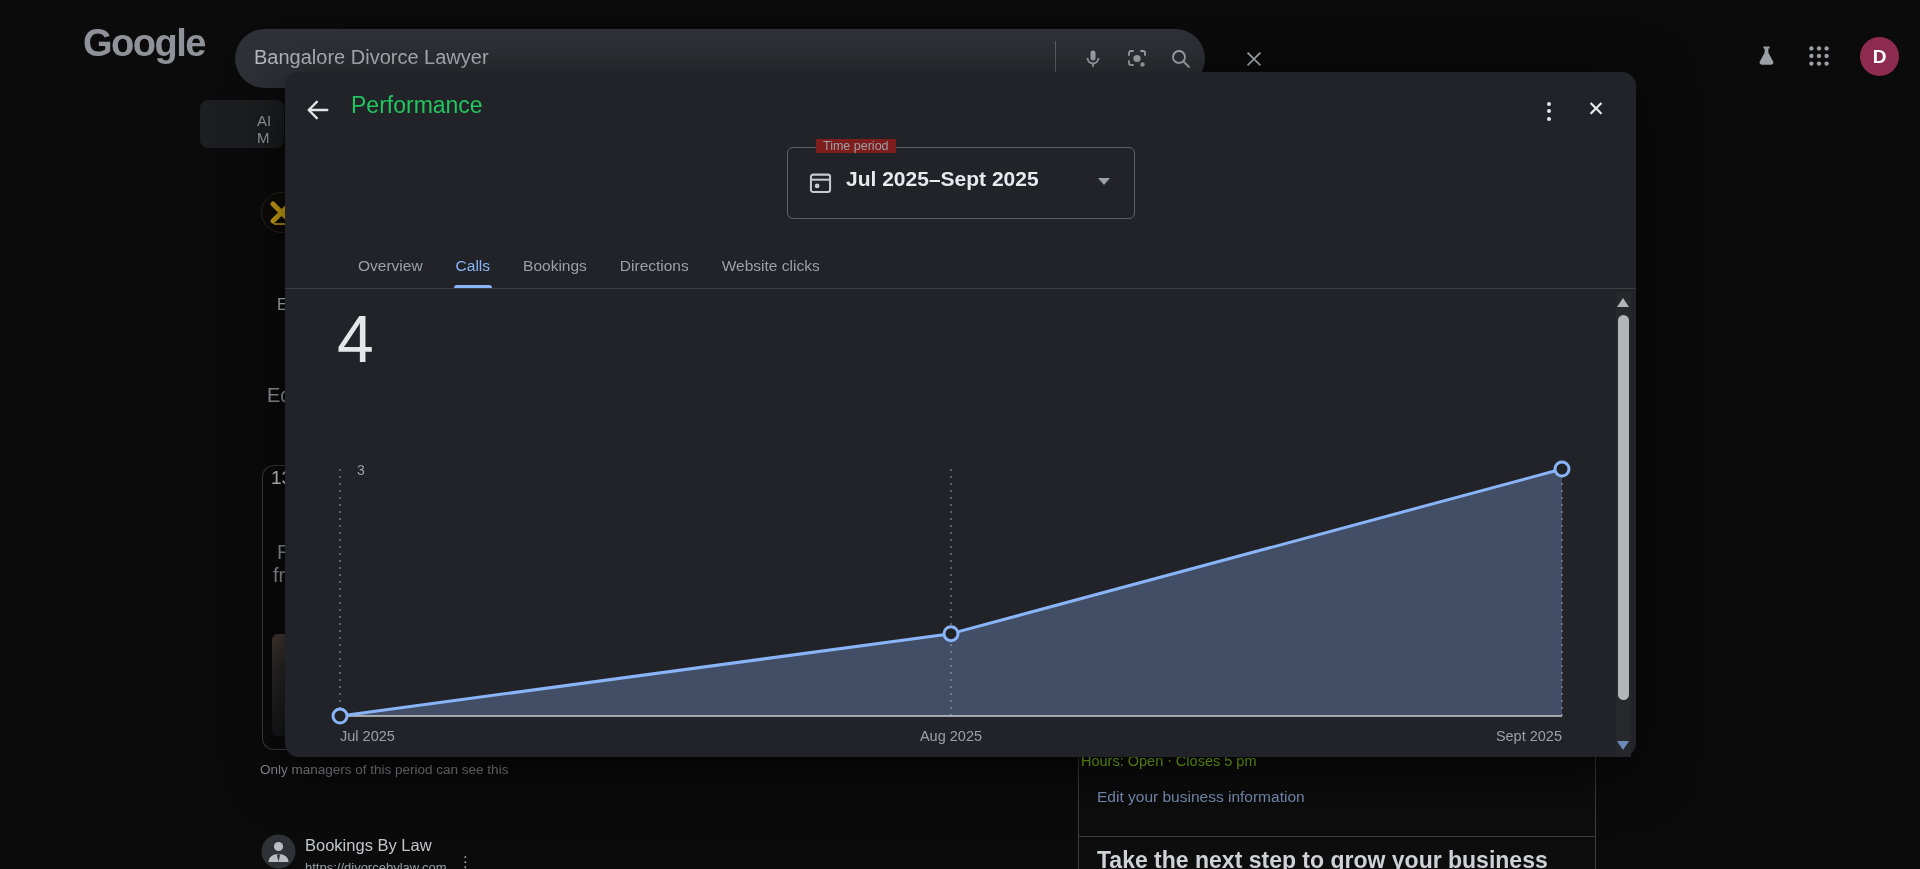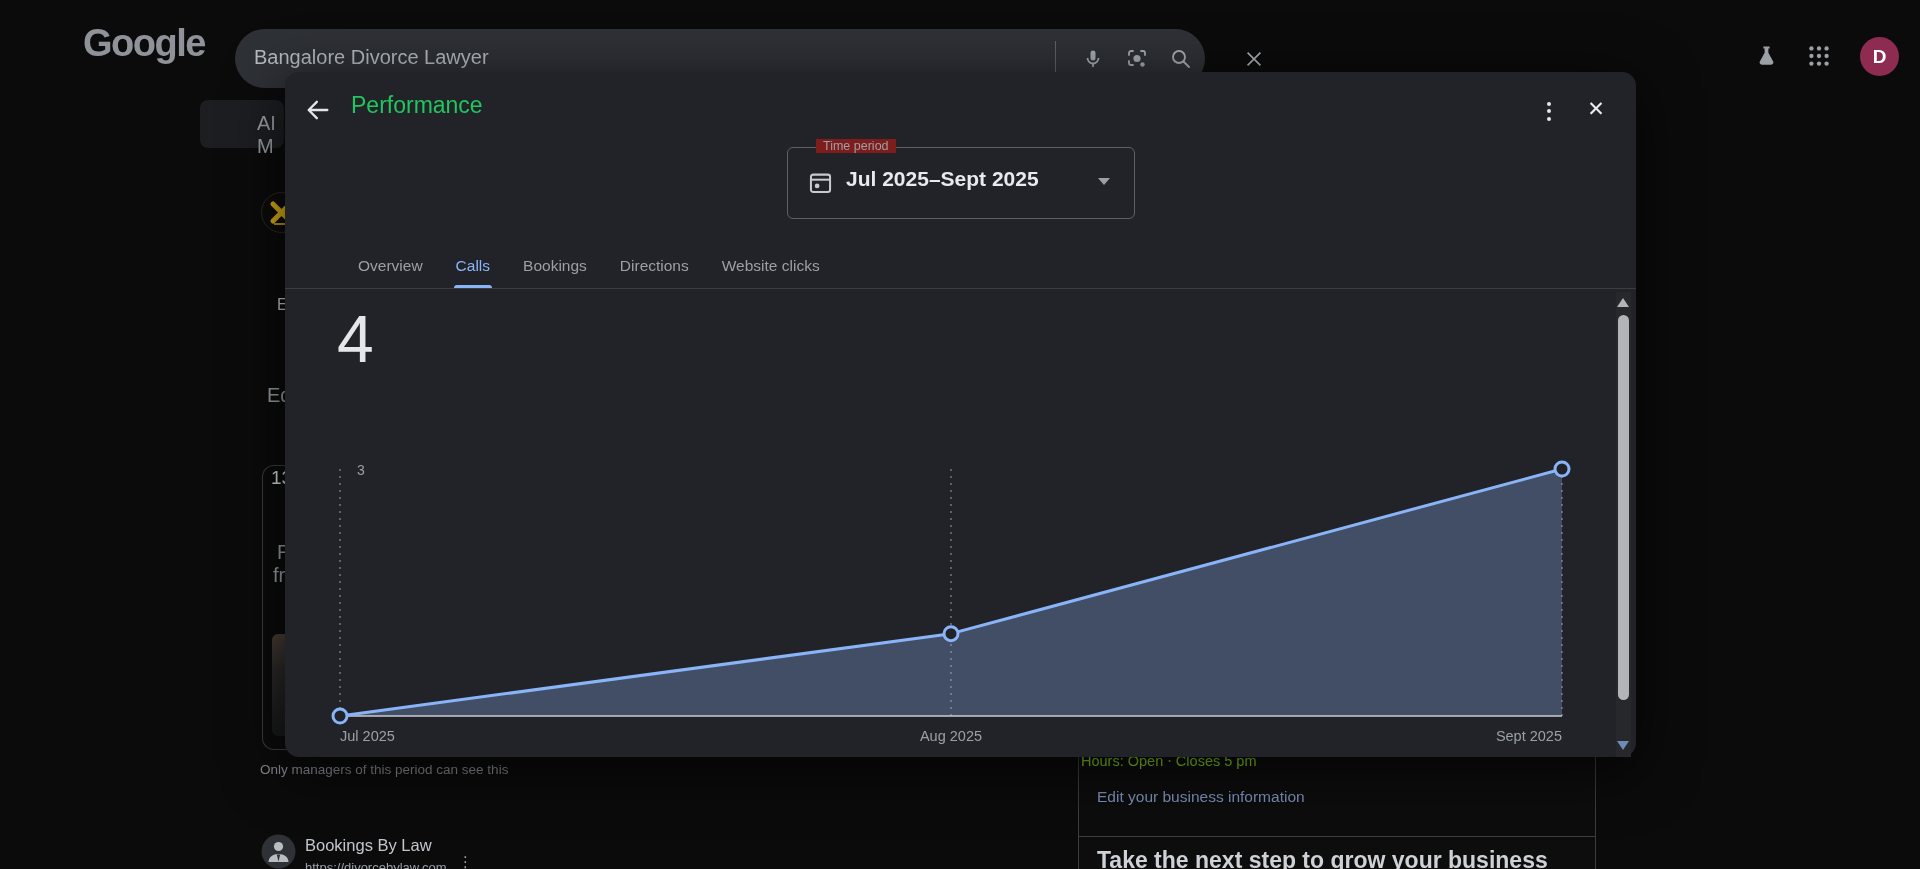--- a/index.html
+++ b/index.html
@@ -10,21 +10,21 @@
   .search-pill{left:235px;top:29px;width:970px;height:59px;background:#2e3136;border-radius:30px;
     display:flex;align-items:center;}
   .query{position:absolute;left:19px;top:17px;font-size:20px;color:#b6bbc1;white-space:nowrap;}
   .pill-btn{position:absolute;top:0;height:59px;width:40px;display:flex;align-items:center;justify-content:center;background:none;border:none;cursor:pointer;padding:0;}
   .pill-div{position:absolute;left:820px;top:12px;width:1px;height:35px;background:#5f6368;}
   .hdr-ic{position:absolute;top:33px;width:46px;height:46px;display:flex;align-items:center;justify-content:center;background:none;border:none;cursor:pointer;padding:0;}
   .avatar{left:1860px;top:37px;width:39px;height:39px;border-radius:50%;display:flex;align-items:center;justify-content:center;
     color:#fff;font-size:19px;font-weight:700;}
   
   .ai-panel{left:200px;top:100px;width:84px;height:48px;background:#1c1e21;border-radius:8px;}
-  .ai-frag{position:absolute;left:57px;top:12px;font-size:20px;color:#9aa0a6;}
+  .ai-frag{position:absolute;left:57px;top:12px;font-size:15px;color:#9aa0a6;}
   .biz-logo{left:261px;top:192px;width:41px;height:41px;}
   .frag{color:#9aa0a6;font-size:20px;}
   .frag-e{left:277px;top:296px;font-size:16px;color:#c3c7cc;}
   .frag-ed{left:267px;top:384px;}
   .frag-13{left:271px;top:467px;font-size:19px;color:#d9dce0;font-weight:500;}
   .frag-r{left:277px;top:541px;}
   .frag-fr{left:273px;top:564px;}
   .left-card{left:262px;top:465px;width:40px;height:283px;border:1px solid #3a3d42;border-right:none;
     border-radius:12px 0 0 12px;}
   .photo{left:272px;top:634px;width:24px;height:102px;border-radius:6px 0 0 6px;

